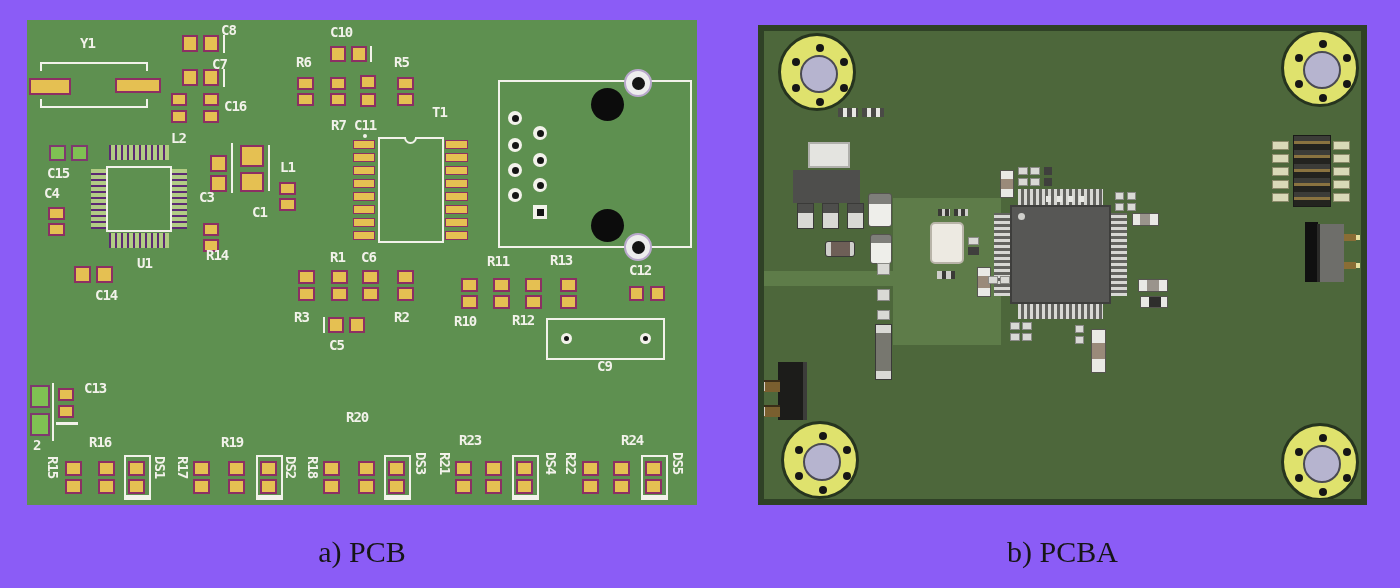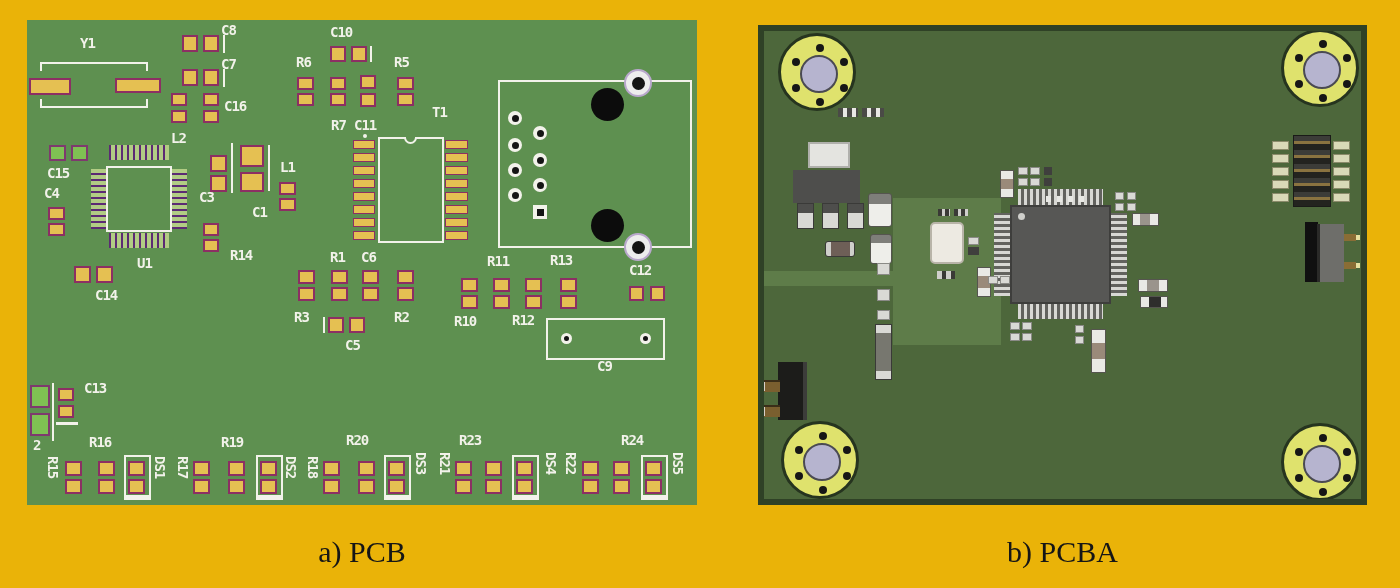--- a/index.html
+++ b/index.html
@@ -1,16 +1,16 @@
 <!DOCTYPE html>
 <html style="--boardA: #5e9050; --pad: #e5c052; --pline: #8c2f63; --gpad: #7fc153; --silk: #f2f2ea; --boardB: #4d673b; --boardBEdge: #2f4126; --band: #5e7c49; --myellow: #dfe26d; --mlav: #b6b4cf; --chip: #575755;"><head>
 <meta charset="utf-8">
 <style>
   html,body{margin:0;padding:0;background:#fff;}
-  .page{position:relative;width:1400px;height:588px;background:#eab308;overflow:hidden;
+  .page{position:relative;width:1400px;height:588px;background:#8b5cf6;overflow:hidden;
         font-family:"DejaVu Sans Mono",monospace;}
   .a{position:absolute;box-sizing:border-box;}
   
   .boardA{left:27px;top:20px;width:670px;height:485px;background:var(--boardA);overflow:hidden;}
   .p  {background:var(--pad);border:2px solid var(--pline);}
   .p2 {background:var(--pad);border:1px solid var(--pline);}
   .gp {background:var(--gpad);border:2px solid #7e3a6e;}
   .sk {background:var(--silk);}
   .so {border:2px solid var(--silk);}
   .ho {border-radius:50%;background:var(--silk);}
@@ -238,53 +238,53 @@
     <div class="a p" style="left:489px;top:459px;width:17px;height:15px"></div>
     <div class="a sk" style="left:485px;top:475px;width:27px;height:5px"></div>
     <div class="a so" style="left:614px;top:435px;width:27px;height:44px"></div>
     <div class="a p" style="left:618px;top:441px;width:17px;height:15px"></div>
     <div class="a p" style="left:618px;top:459px;width:17px;height:15px"></div>
     <div class="a sk" style="left:614px;top:475px;width:27px;height:5px"></div>
 
     <div class="a" style="left:0;top:0;width:100%;height:100%">
         <span class="lbl" style="left: 53px; top: 16px;">Y1</span>
         <span class="lbl" style="left: 194px; top: 3px;">C8</span>
-        <span class="lbl" style="left: 194px; top: 37px;">C7</span>
+        <span class="lbl" style="left: 185px; top: 37px;">C7</span>
         <span class="lbl" style="left: 197px; top: 79px;">C16</span>
         <span class="lbl" style="left: 144px; top: 111px;">L2</span>
         <span class="lbl" style="left: 20px; top: 146px;">C15</span>
         <span class="lbl" style="left: 17px; top: 166px;">C4</span>
         <span class="lbl" style="left: 110px; top: 236px;">U1</span>
         <span class="lbl" style="left: 68px; top: 268px;">C14</span>
         <span class="lbl" style="left: 172px; top: 170px;">C3</span>
         <span class="lbl" style="left: 225px; top: 185px;">C1</span>
         <span class="lbl" style="left: 253px; top: 140px;">L1</span>
-        <span class="lbl" style="left: 203px; top: 228px;">R14</span>
+        <span class="lbl" style="left: 179px; top: 228px;">R14</span>
         <span class="lbl" style="left: 269px; top: 35px;">R6</span>
         <span class="lbl" style="left: 303px; top: 5px;">C10</span>
         <span class="lbl" style="left: 304px; top: 98px;">R7</span>
         <span class="lbl" style="left: 327px; top: 98px;">C11</span>
         <span class="lbl" style="left: 367px; top: 35px;">R5</span>
         <span class="lbl" style="left: 405px; top: 85px;">T1</span>
         <span class="lbl" style="left: 303px; top: 230px;">R1</span>
         <span class="lbl" style="left: 334px; top: 230px;">C6</span>
         <span class="lbl" style="left: 267px; top: 290px;">R3</span>
-        <span class="lbl" style="left: 318px; top: 318px;">C5</span>
+        <span class="lbl" style="left: 302px; top: 318px;">C5</span>
         <span class="lbl" style="left: 367px; top: 290px;">R2</span>
         <span class="lbl" style="left: 460px; top: 234px;">R11</span>
         <span class="lbl" style="left: 523px; top: 233px;">R13</span>
         <span class="lbl" style="left: 427px; top: 294px;">R10</span>
         <span class="lbl" style="left: 485px; top: 293px;">R12</span>
         <span class="lbl" style="left: 602px; top: 243px;">C12</span>
         <span class="lbl" style="left: 570px; top: 339px;">C9</span>
         <span class="lbl" style="left: 57px; top: 361px;">C13</span>
         <span class="lbl" style="left: 6px; top: 418px;">2</span>
         <span class="lbl" style="left: 62px; top: 415px;">R16</span>
         <span class="lbl" style="left: 194px; top: 415px;">R19</span>
-        <span class="lbl" style="left: 319px; top: 413px;">R20</span>
+        <span class="lbl" style="left: 319px; top: 390px;">R20</span>
         <span class="lbl" style="left: 432px; top: 413px;">R23</span>
         <span class="lbl" style="left: 594px; top: 413px;">R24</span>
         <span class="lbl v" style="left: 33px; top: 436px;">R15</span>
         <span class="lbl v" style="left: 140px; top: 436px;">DS1</span>
         <span class="lbl v" style="left: 163px; top: 436px;">R17</span>
         <span class="lbl v" style="left: 271px; top: 436px;">DS2</span>
         <span class="lbl v" style="left: 293px; top: 436px;">R18</span>
         <span class="lbl v" style="left: 401px; top: 432px;">DS3</span>
         <span class="lbl v" style="left: 425px; top: 432px;">R21</span>
         <span class="lbl v" style="left: 531px; top: 432px;">DS4</span>

